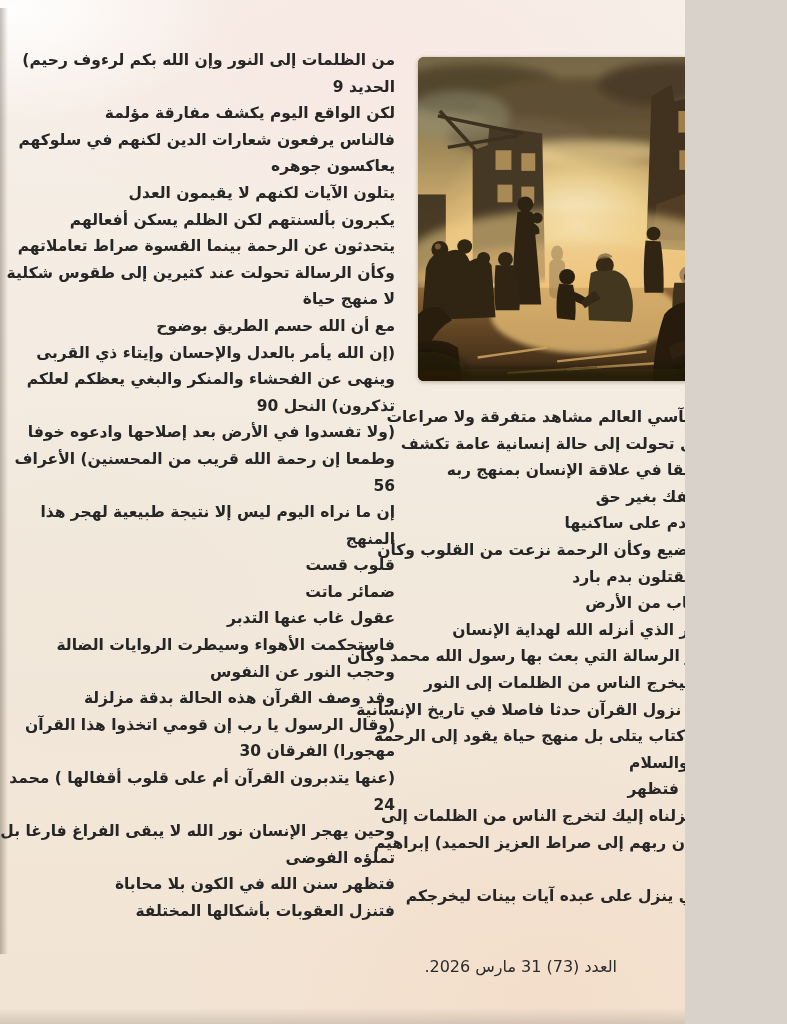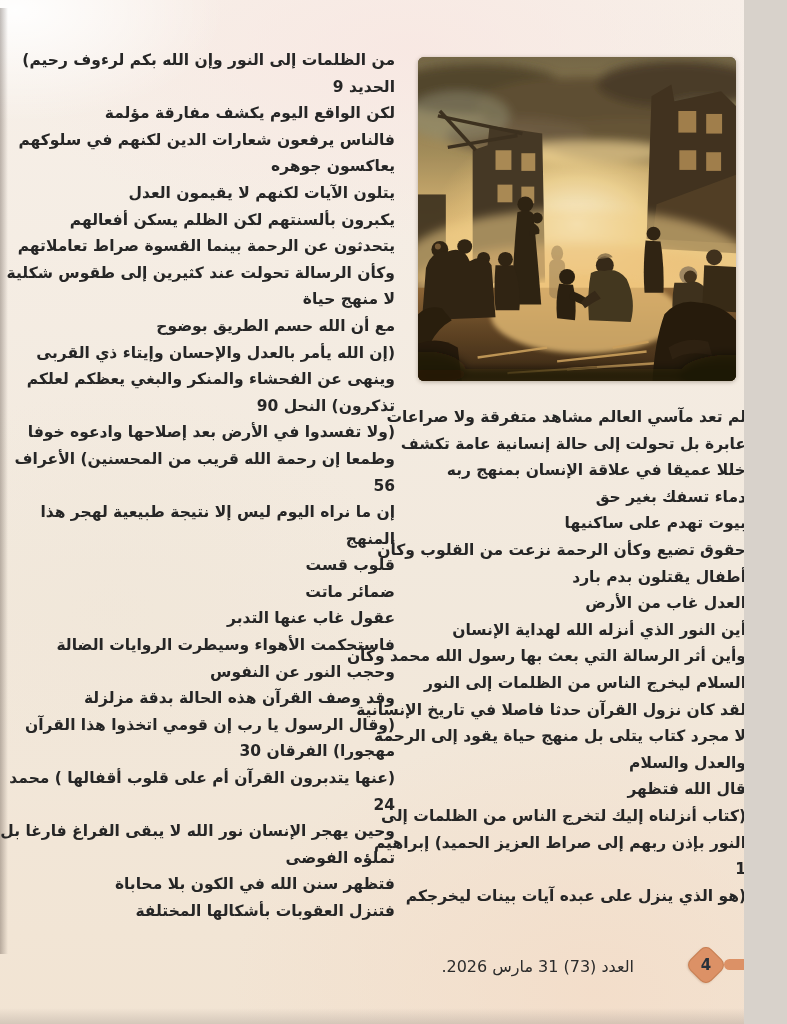--- a/index.html
+++ b/index.html
@@ -1,17 +1,17 @@
 <!DOCTYPE html>
 <html lang="ar"><head>
 <meta charset="utf-8">
 <style>
   html,body{margin:0;padding:0;background:#d8d2cb;}
   .page{
-    position:relative;width:744px;height:1024px;overflow:hidden;
+    position:relative;width:685px;height:1024px;overflow:hidden;
     font-family:"DejaVu Sans",sans-serif;
     background-image:
       radial-gradient(ellipse 300px 160px at 2% 1%, rgba(255,255,255,.95), rgba(255,255,255,0) 70%),
       radial-gradient(ellipse 620px 300px at 55% 5%, rgba(248,231,226,.85), rgba(248,231,226,0) 65%),
       radial-gradient(ellipse 560px 420px at 80% 97%, rgba(243,221,201,.9), rgba(243,221,201,0) 65%),
       radial-gradient(ellipse 420px 320px at 15% 60%, rgba(240,230,216,.6), rgba(240,230,216,0) 70%),
       linear-gradient(180deg,#f7f0e9 0%,#f2e9dd 55%,#f2e4d3 100%);
   }
   .edge-left{position:absolute;left:0;top:8px;bottom:70px;width:8px;
     background:linear-gradient(90deg, rgba(75,62,54,.35), rgba(75,62,54,0));}
@@ -26,21 +26,21 @@
   .col{position:absolute;direction:rtl;}
   .col .line{
     white-space:nowrap;text-align:right;direction:rtl;
     height:26.6px;line-height:26.6px;
     font-size:15.5px;font-weight:700;color:#262626;
     letter-spacing:0;
   }
   .col-left{left:58px;top:47px;width:337px;}
   .col-right{left:420px;top:384px;width:326px;margin-top:20px;}
   .footer-text{
-    position:absolute;left:446px;top:954px;width:188px;
+    position:absolute;left:429px;top:954px;width:188px;
     direction:rtl;text-align:left;font-size:16px;font-weight:400;
     color:#2b2b2b;line-height:26px;white-space:nowrap;
   }
   .page-badge{
     position:absolute;left:691px;top:950px;width:28px;height:28px;
     background:#DC9166;border:1px solid #c87e51;border-radius:8px;
     transform:rotate(45deg);box-shadow:0 1px 2px rgba(120,70,35,.25);
   }
   .page-badge .num{
     position:absolute;left:0;top:0;width:100%;height:100%;

